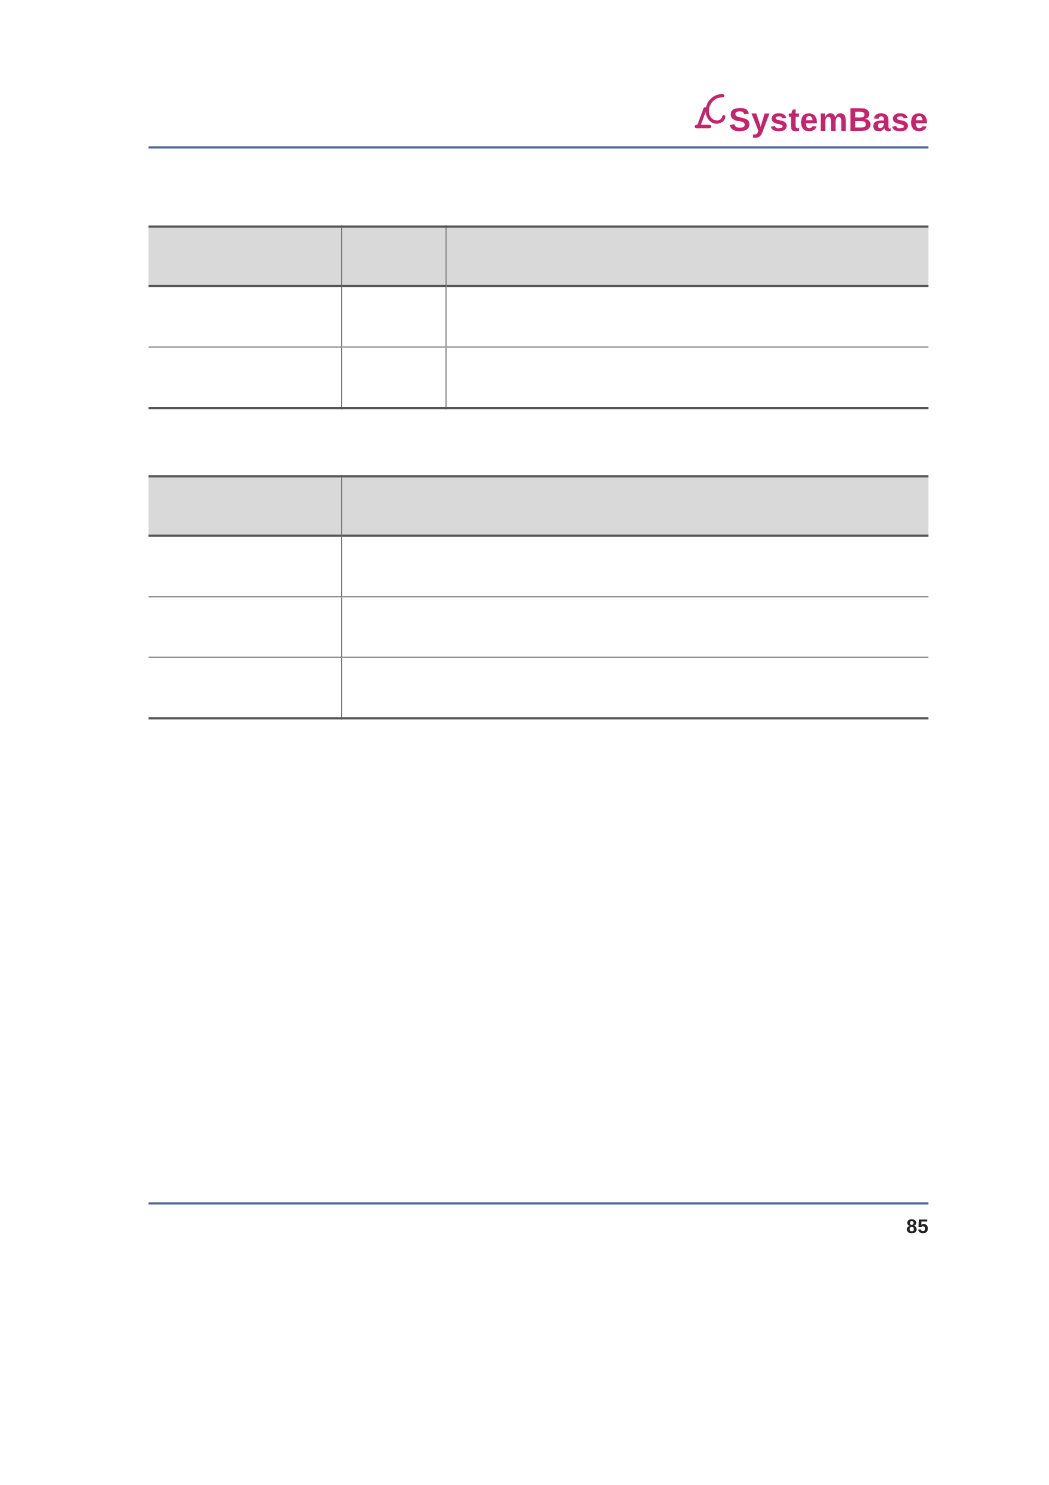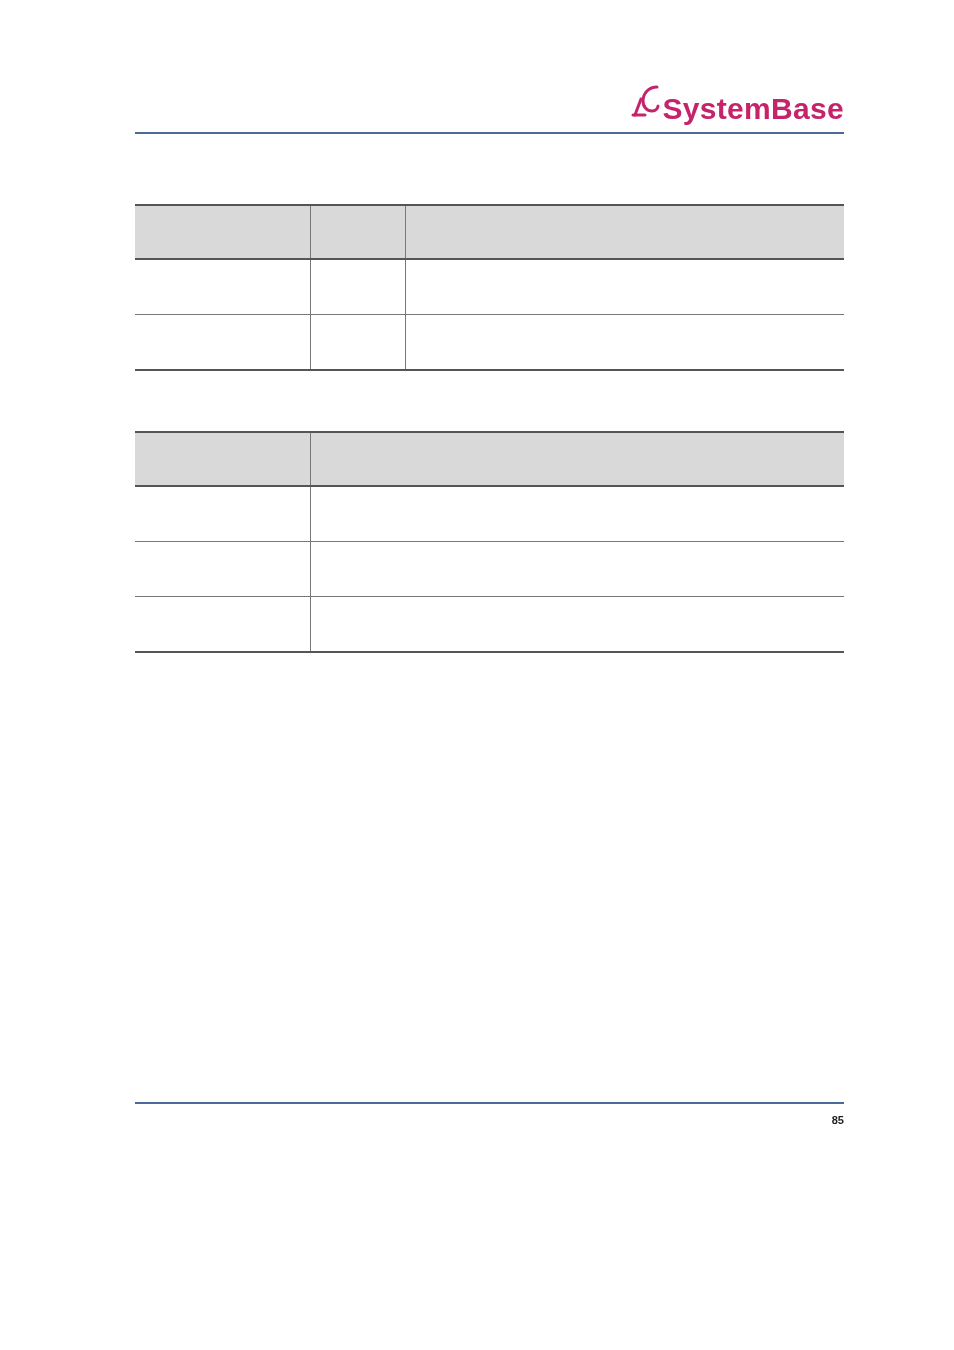--- a/index.html
+++ b/index.html
@@ -88,21 +88,21 @@
     left: 135px;
     right: 110px;
     bottom: 70px;
   }
   .footer-rule {
     border-top: 2px solid #4a6b9a;
     margin-bottom: 10px;
   }
   .page-num {
     text-align: right;
-    font-size: 11px;
+    font-size: 18px;
     font-weight: 700;
     color: #222;
   }
 </style>
 </head>
 <body>
 
 <div class="page">
 
   <div class="header-row">

